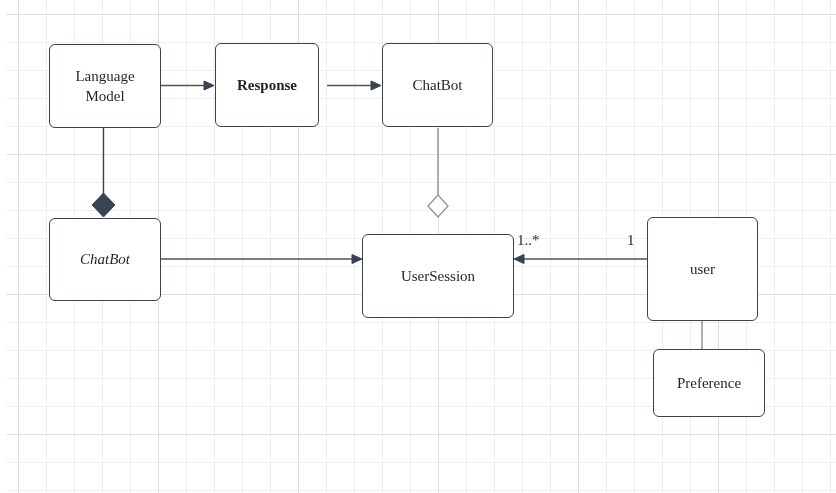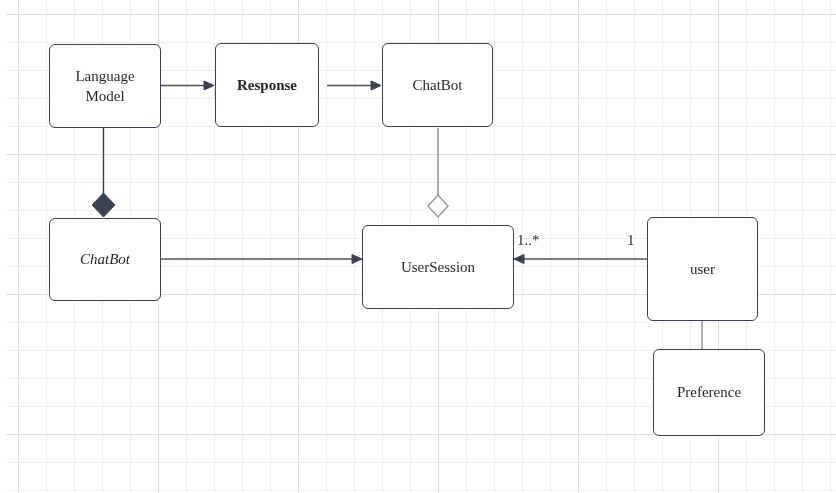--- a/index.html
+++ b/index.html
@@ -45,23 +45,23 @@
     line-height: 1.35;
     text-align: center;
   }
   .node .label {
     max-width: 92px;
   }
   #node-language-model { left: 43px;  top: 44px;  width: 112px; height: 84px; }
   #node-response       { left: 209px; top: 43px;  width: 104px; height: 84px; font-weight: bold; }
   #node-message        { left: 376px; top: 43px;  width: 111px; height: 84px; }
   #node-chatbot        { left: 43px;  top: 218px; width: 112px; height: 83px; font-style: italic; }
-  #node-user-session   { left: 356px; top: 225px; width: 152px; height: 84px; }
+  #node-user-session   { left: 356px; top: 234px; width: 152px; height: 84px; }
   #node-user           { left: 641px; top: 217px; width: 111px; height: 104px; }
-  #node-preference     { left: 647px; top: 349px; width: 112px; height: 87px; }
+  #node-preference     { left: 647px; top: 349px; width: 112px; height: 68px; }
   .edge-label {
     position: absolute;
     color: var(--text-color, #1f2328);
     font-size: 15px;
     line-height: 1;
     white-space: nowrap;
   }
   #label-target-mult { left: 511px; top: 233px; }
   #label-source-mult { left: 621px; top: 233px; }
 </style>

